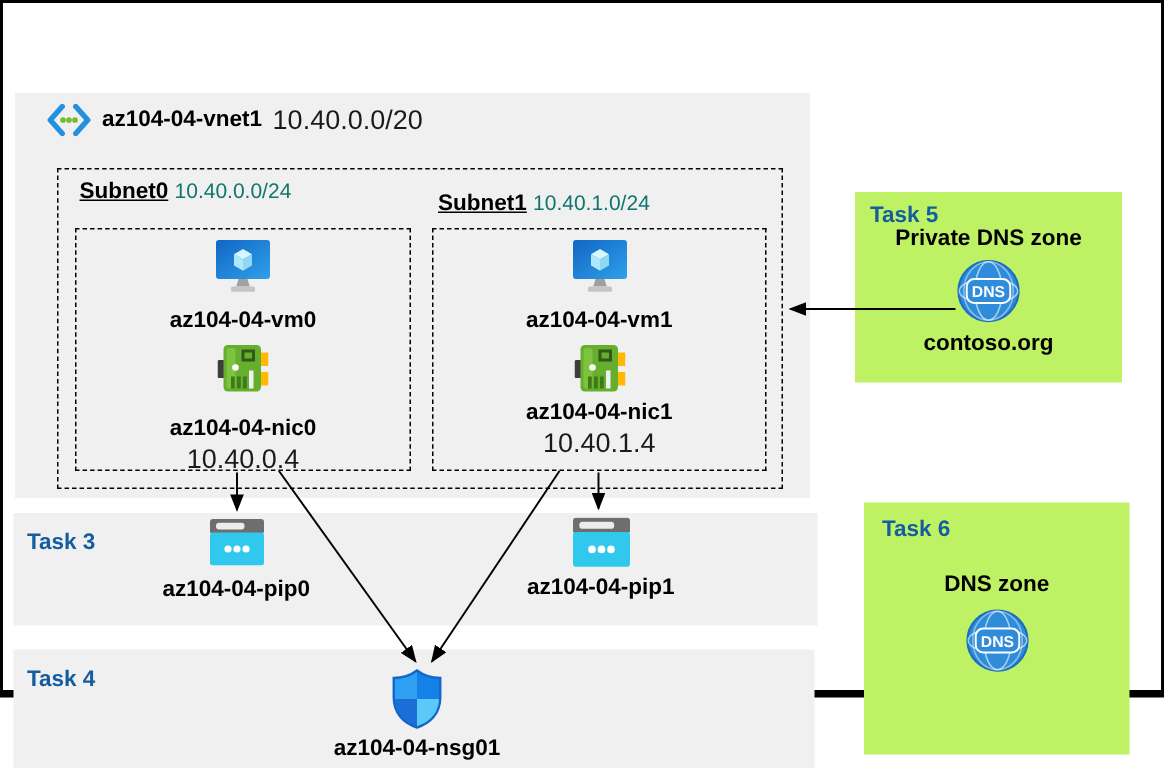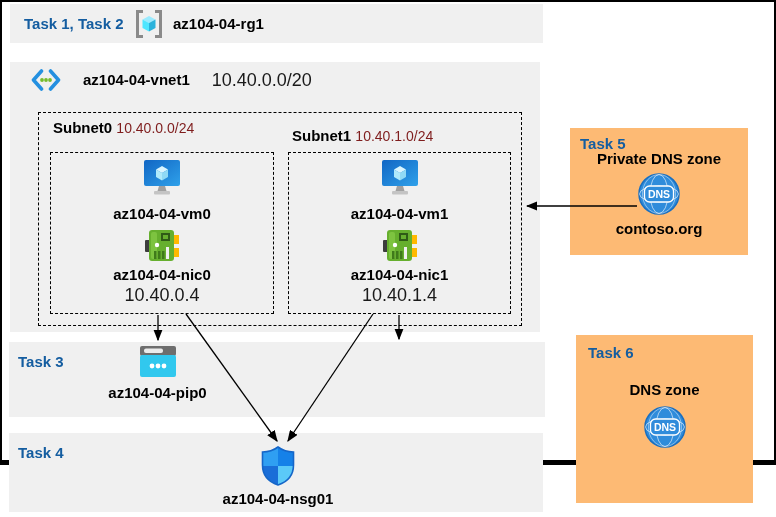--- a/index.html
+++ b/index.html
@@ -2,54 +2,43 @@
 <html><head>
 <meta charset="utf-8">
 <style>
   html,body{margin:0;padding:0;background:#fff;}
   .stage{
     position:relative;width:776px;height:517px;background:#fff;overflow:hidden;
     font-family:"Liberation Sans",sans-serif;color:#000;
   }
   .abs{position:absolute;}
   .band{position:absolute;background:#F0F0F0;}
-  .panel{position:absolute;background:#fdba74;}
+  .panel{position:absolute;background:#bef264;}
   .task-label{color:#145DA0;font-weight:700;font-size:15px;line-height:18px;}
   .res-label{font-weight:700;font-size:15px;line-height:18px;color:#000;}
   .plain{font-weight:400;font-size:18px;color:#1a1a1a;}
   .main-rect{
     position:absolute;left:0;top:52;width:776px;height:465px;box-sizing:border-box;
     border:2px solid #000;border-bottom-width:5px;background:transparent;
   }
   .vnet-fill{position:absolute;left:10px;top:62px;width:530px;height:270px;background:#F0F0F0;}
   .dashed{position:absolute;border:1px dashed #000;box-sizing:border-box;background:transparent;}
-  .hrow{display:flex;align-items:center;gap:22px;}
+  .hrow{display:flex;align-items:center;gap:7px;}
   .vcol{display:flex;flex-direction:column;align-items:center;}
   .subnet-title{position:absolute;font-size:15px;white-space:nowrap;}
-  .subnet-title b{font-weight:700;}
-  .subnet-title span.cidr{font-weight:400;font-size:14px;color:#7f1d1d;margin-top:36px;}
+  .subnet-title b{font-weight:700;text-decoration:underline;}
+  .subnet-title span.cidr{font-weight:400;font-size:14px;color:#0f766e;margin-top:36px;}
   svg text{font-family:"Liberation Sans",sans-serif;}
   .overlay{position:absolute;left:0;top:0;width:776px;height:517px;pointer-events:none;}
 </style>
 </head>
 <body>
 
 <div class="stage">
 
-  <div class="band" style="left:10px;top:4px;width:533px;height:39px;">
-    <div class="task-label abs" style="left:14px;top:11px;">Task 1, Task 2</div>
-    <svg class="abs" style="left:124px;top:5px;" width="30" height="30" viewBox="0 0 30 30">
-      <path d="M9,2.5 H3.5 V27.5 H9" fill="none" stroke="#8A8A8A" stroke-width="3"></path>
-      <path d="M21,2.5 H26.5 V27.5 H21" fill="none" stroke="#8A8A8A" stroke-width="3"></path>
-      <polygon points="15,7 21.5,10.5 15,14 8.5,10.5" fill="#9BEBFF"></polygon>
-      <polygon points="8.5,10.5 15,14 15,22.5 8.5,19" fill="#50E6FF"></polygon>
-      <polygon points="21.5,10.5 15,14 15,22.5 21.5,19" fill="#2BB3DC"></polygon>
-    </svg>
-    <div class="res-label abs" style="left:163px;top:11px;">az104-04-rg1</div>
-  </div>
 
   <div class="main-rect"></div>
 
   <div class="vnet-fill"></div>
 
   <div class="hrow abs" style="left:31px;top:69px;">
     <svg width="30" height="22" viewBox="0 0 30 22">
       <path d="M10.5,2 L2.5,11 L10.5,20" fill="none" stroke="#2490E0" stroke-width="3.6" stroke-linecap="round" stroke-linejoin="round"></path>
       <path d="M19.5,2 L27.5,11 L19.5,20" fill="none" stroke="#2490E0" stroke-width="3.6" stroke-linecap="round" stroke-linejoin="round"></path>
       <circle cx="11" cy="11" r="1.9" fill="#76BC2D"></circle>
@@ -90,21 +79,21 @@
         <rect x="16" y="4" width="9" height="8" fill="#2F5B16"></rect>
         <rect x="18" y="6" width="5" height="4" fill="#66AF2E"></rect>
         <circle cx="12" cy="16" r="2.2" fill="#FFFFFF"></circle>
         <rect x="9" y="22" width="2.5" height="8" fill="#3F7A1A"></rect>
         <rect x="13" y="22" width="2.5" height="8" fill="#3F7A1A"></rect>
         <rect x="17" y="22" width="2.5" height="8" fill="#3F7A1A"></rect>
         <rect x="21" y="18" width="3" height="12" fill="#F0F0F0"></rect>
         <rect x="29" y="6" width="5" height="9" fill="#FFB900"></rect>
         <rect x="29" y="19" width="5" height="9" fill="#FFB900"></rect>
       </svg>
-      <div class="res-label" style="margin-top:3px;">az104-04-nic0</div>
+      <div class="res-label" style="margin-top:14px;">az104-04-nic0</div>
       <div class="plain" style="margin-top:1px;">10.40.0.4</div>
     </div>
   </div>
 
   <div class="subnet-title" style="left:292px;top:127px;">
     <b>Subnet1</b>
     <span class="cidr">10.40.1.0/24</span>
   </div>
   <div class="dashed" style="left:288px;top:152px;width:223px;height:162px;">
     <div class="vcol" style="width:100%;padding-top:7px;">
@@ -150,20 +139,31 @@
       <rect x="0" y="0" width="36" height="10" rx="2" fill="#6E6E6E"></rect>
       <rect x="4" y="2.5" width="19" height="4.5" rx="2" fill="#ECECEC"></rect>
       <rect x="0" y="9" width="36" height="22" rx="2" fill="#31C8EE"></rect>
       <circle cx="12" cy="20" r="2.4" fill="#FFFFFF"></circle>
       <circle cx="18" cy="20" r="2.4" fill="#FFFFFF"></circle>
       <circle cx="24" cy="20" r="2.4" fill="#FFFFFF"></circle>
     </svg>
     <div class="res-label" style="margin-top:7px;">az104-04-pip0</div>
   </div>
 
+  <div class="vcol abs" style="left:338px;top:345px;width:125px;">
+    <svg width="38" height="33" viewBox="0 0 36 31">
+      <rect x="0" y="0" width="36" height="10" rx="2" fill="#6E6E6E"></rect>
+      <rect x="4" y="2.5" width="22" height="4.5" rx="2" fill="#ECECEC"></rect>
+      <rect x="0" y="9" width="36" height="22" rx="2" fill="#31C8EE"></rect>
+      <circle cx="12" cy="20" r="2.4" fill="#FFFFFF"></circle>
+      <circle cx="18" cy="20" r="2.4" fill="#FFFFFF"></circle>
+      <circle cx="24" cy="20" r="2.4" fill="#FFFFFF"></circle>
+    </svg>
+    <div class="res-label" style="margin-top:5px;">az104-04-pip1</div>
+  </div>
 
   <div class="band" style="left:9px;top:433px;width:534px;height:79px;"></div>
   <div class="task-label abs" style="left:18px;top:444px;">Task 4</div>
 
   <div class="vcol abs" style="left:218px;top:446px;width:120px;">
     <svg width="34" height="40" viewBox="0 0 34 40">
       <defs>
         <clipPath id="shieldClip">
           <path d="M17,1 C13,4 7,6 1.5,6 V19 C1.5,29.5 8,36 17,39 C26,36 32.5,29.5 32.5,19 V6 C27,6 21,4 17,1 Z"></path>
         </clipPath>

